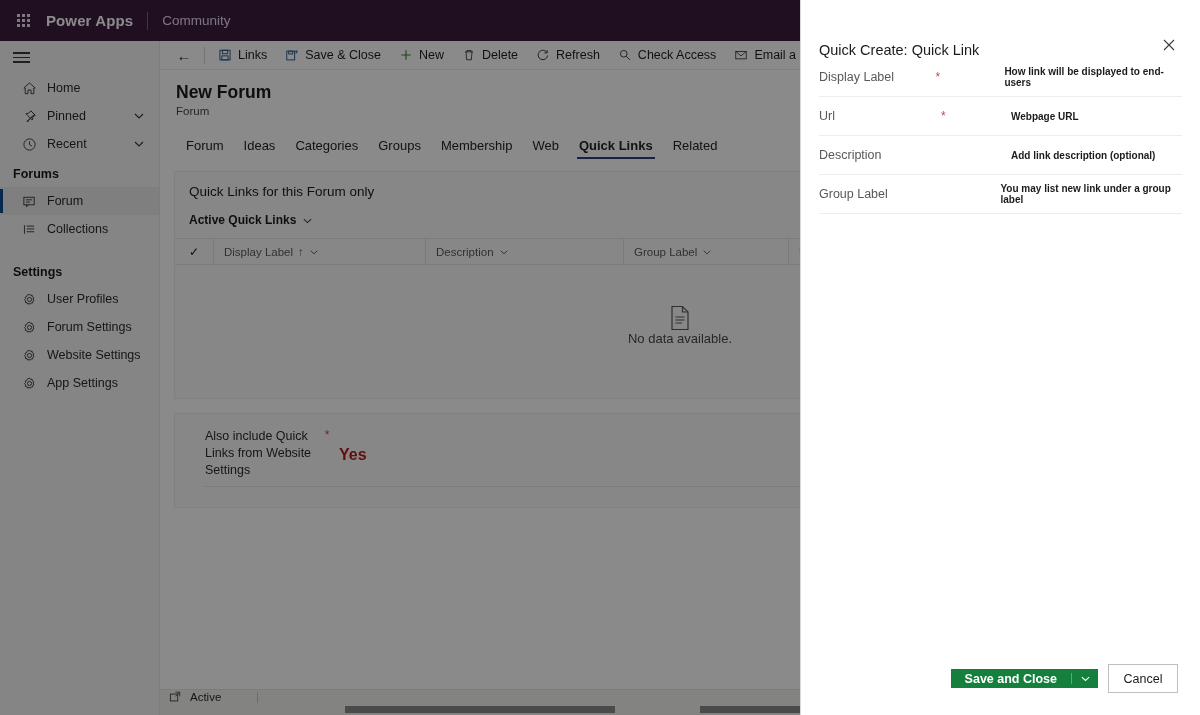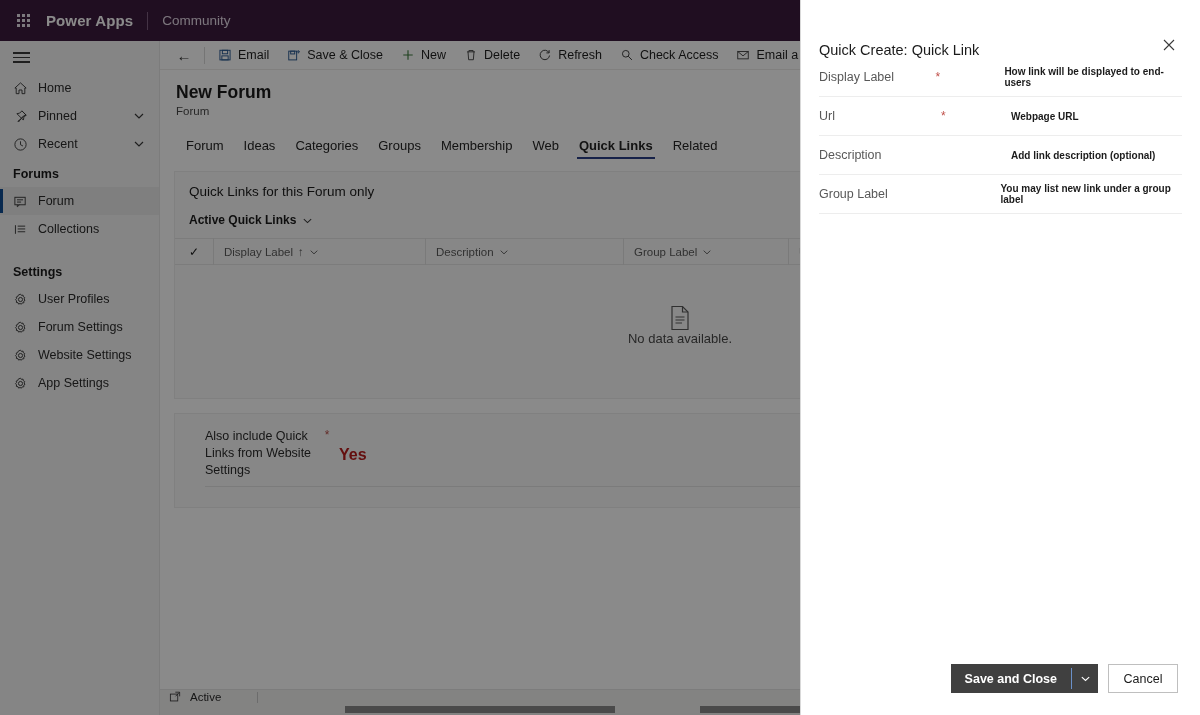--- a/index.html
+++ b/index.html
@@ -37,21 +37,21 @@
   .sidebar {
     position: absolute; top: 41px; left: 0; width: 160px; height: 674px;
     background: #f6f6f6; border-right: 1px solid #e6e6e6;
   }
   .hamburger { height: 33px; display: flex; align-items: center; padding-left: 13px; }
   .hamburger .bars { width: 17px; }
   .hamburger .bars i { display: block; height: 1.5px; background: #3a3a3a; margin: 3px 0; }
 
   .nav-item {
     height: 28px; display: flex; align-items: center;
-    padding-left: 13px; font-size: 12.5px; color: #2b2b2b; position: relative;
+    padding-left: 22px; font-size: 12.5px; color: #2b2b2b; position: relative;
     cursor: default;
   }
   .nav-item .ico { width: 25px; flex: 0 0 25px; display: flex; align-items: center; color: #3a3a3a; }
   .nav-item .chev { margin-left: auto; margin-right: 14px; color: #3a3a3a; }
   .nav-item.selected { background: #ebebeb; }
   .nav-item.selected::before {
     content: ""; position: absolute; left: 0; top: 2px; bottom: 2px; width: 3px; background: #0f4d92;
   }
   .nav-group {
     font-size: 12.5px; font-weight: bold; color: #1b1b1b;
@@ -163,21 +163,21 @@
     margin: 0 18px; border-bottom: 1px solid #ededed;
   }
   .qc-label { width: 122px; font-size: 12.5px; color: #585858; }
   .qc-req { width: 22px; text-align: left; color: #c0504a; font-size: 12px; }
   .qc-val { font-size: 10px; font-weight: bold; color: #1b1b1b; margin-left: 48px; }
   .qc-foot {
     flex: 0 0 auto; padding: 0 22px 22px 0; display: flex; justify-content: flex-end;
     align-items: center; gap: 10px;
   }
   .btn-primary {
-    display: flex; align-items: stretch; height: 29px; background: #404040; color: #fff;
+    display: flex; align-items: stretch; height: 19px; background: #15803d; color: #fff;
     cursor: default;
   }
   .btn-primary .lbl {
     display: flex; align-items: center; padding: 0 14px; font-size: 12.5px; font-weight: bold;
   }
   .btn-primary .divi { width: 1px; background: #6a90c9; margin: 4px 0; }
   .btn-primary .caret { display: flex; align-items: center; justify-content: center; width: 26px; font-size: 10px; }
   .btn-secondary {
     height: 29px; min-width: 70px; border: 1px solid #bfbfbf; background: #ffffff;
     display: flex; align-items: center; justify-content: center;
@@ -332,21 +332,21 @@
         <div class="cmd-sep"></div>
 
         <div class="cmd">
           <span class="gi">
             <svg width="14" height="14" viewBox="0 0 16 16">
                 <rect x="2.2" y="2.6" width="11.6" height="11" fill="none" stroke="#2a5a92" stroke-width="1.1"></rect>
                 <rect x="5" y="2.6" width="6" height="4" fill="none" stroke="#2a5a92" stroke-width="1.1"></rect>
                 <rect x="4.4" y="9" width="7.2" height="4.6" fill="none" stroke="#2a5a92" stroke-width="1.1"></rect>
               </svg>
           </span>
-          <span>Email</span>
+          <span>Links</span>
         </div>
 
         <div class="cmd">
           <span class="gi">
             <svg width="14" height="14" viewBox="0 0 16 16">
                 <rect x="2" y="3.6" width="9" height="10" fill="none" stroke="#2a5a92" stroke-width="1.1"></rect>
                 <rect x="4.2" y="3.6" width="4.6" height="3.2" fill="none" stroke="#2a5a92" stroke-width="1.1"></rect>
                 <path d="M10.4 4.4 H14 M12.4 2.4 L14.3 4.4 L12.4 6.2" fill="none" stroke="#2a5a92" stroke-width="1.1"></path>
               </svg>
           </span>

